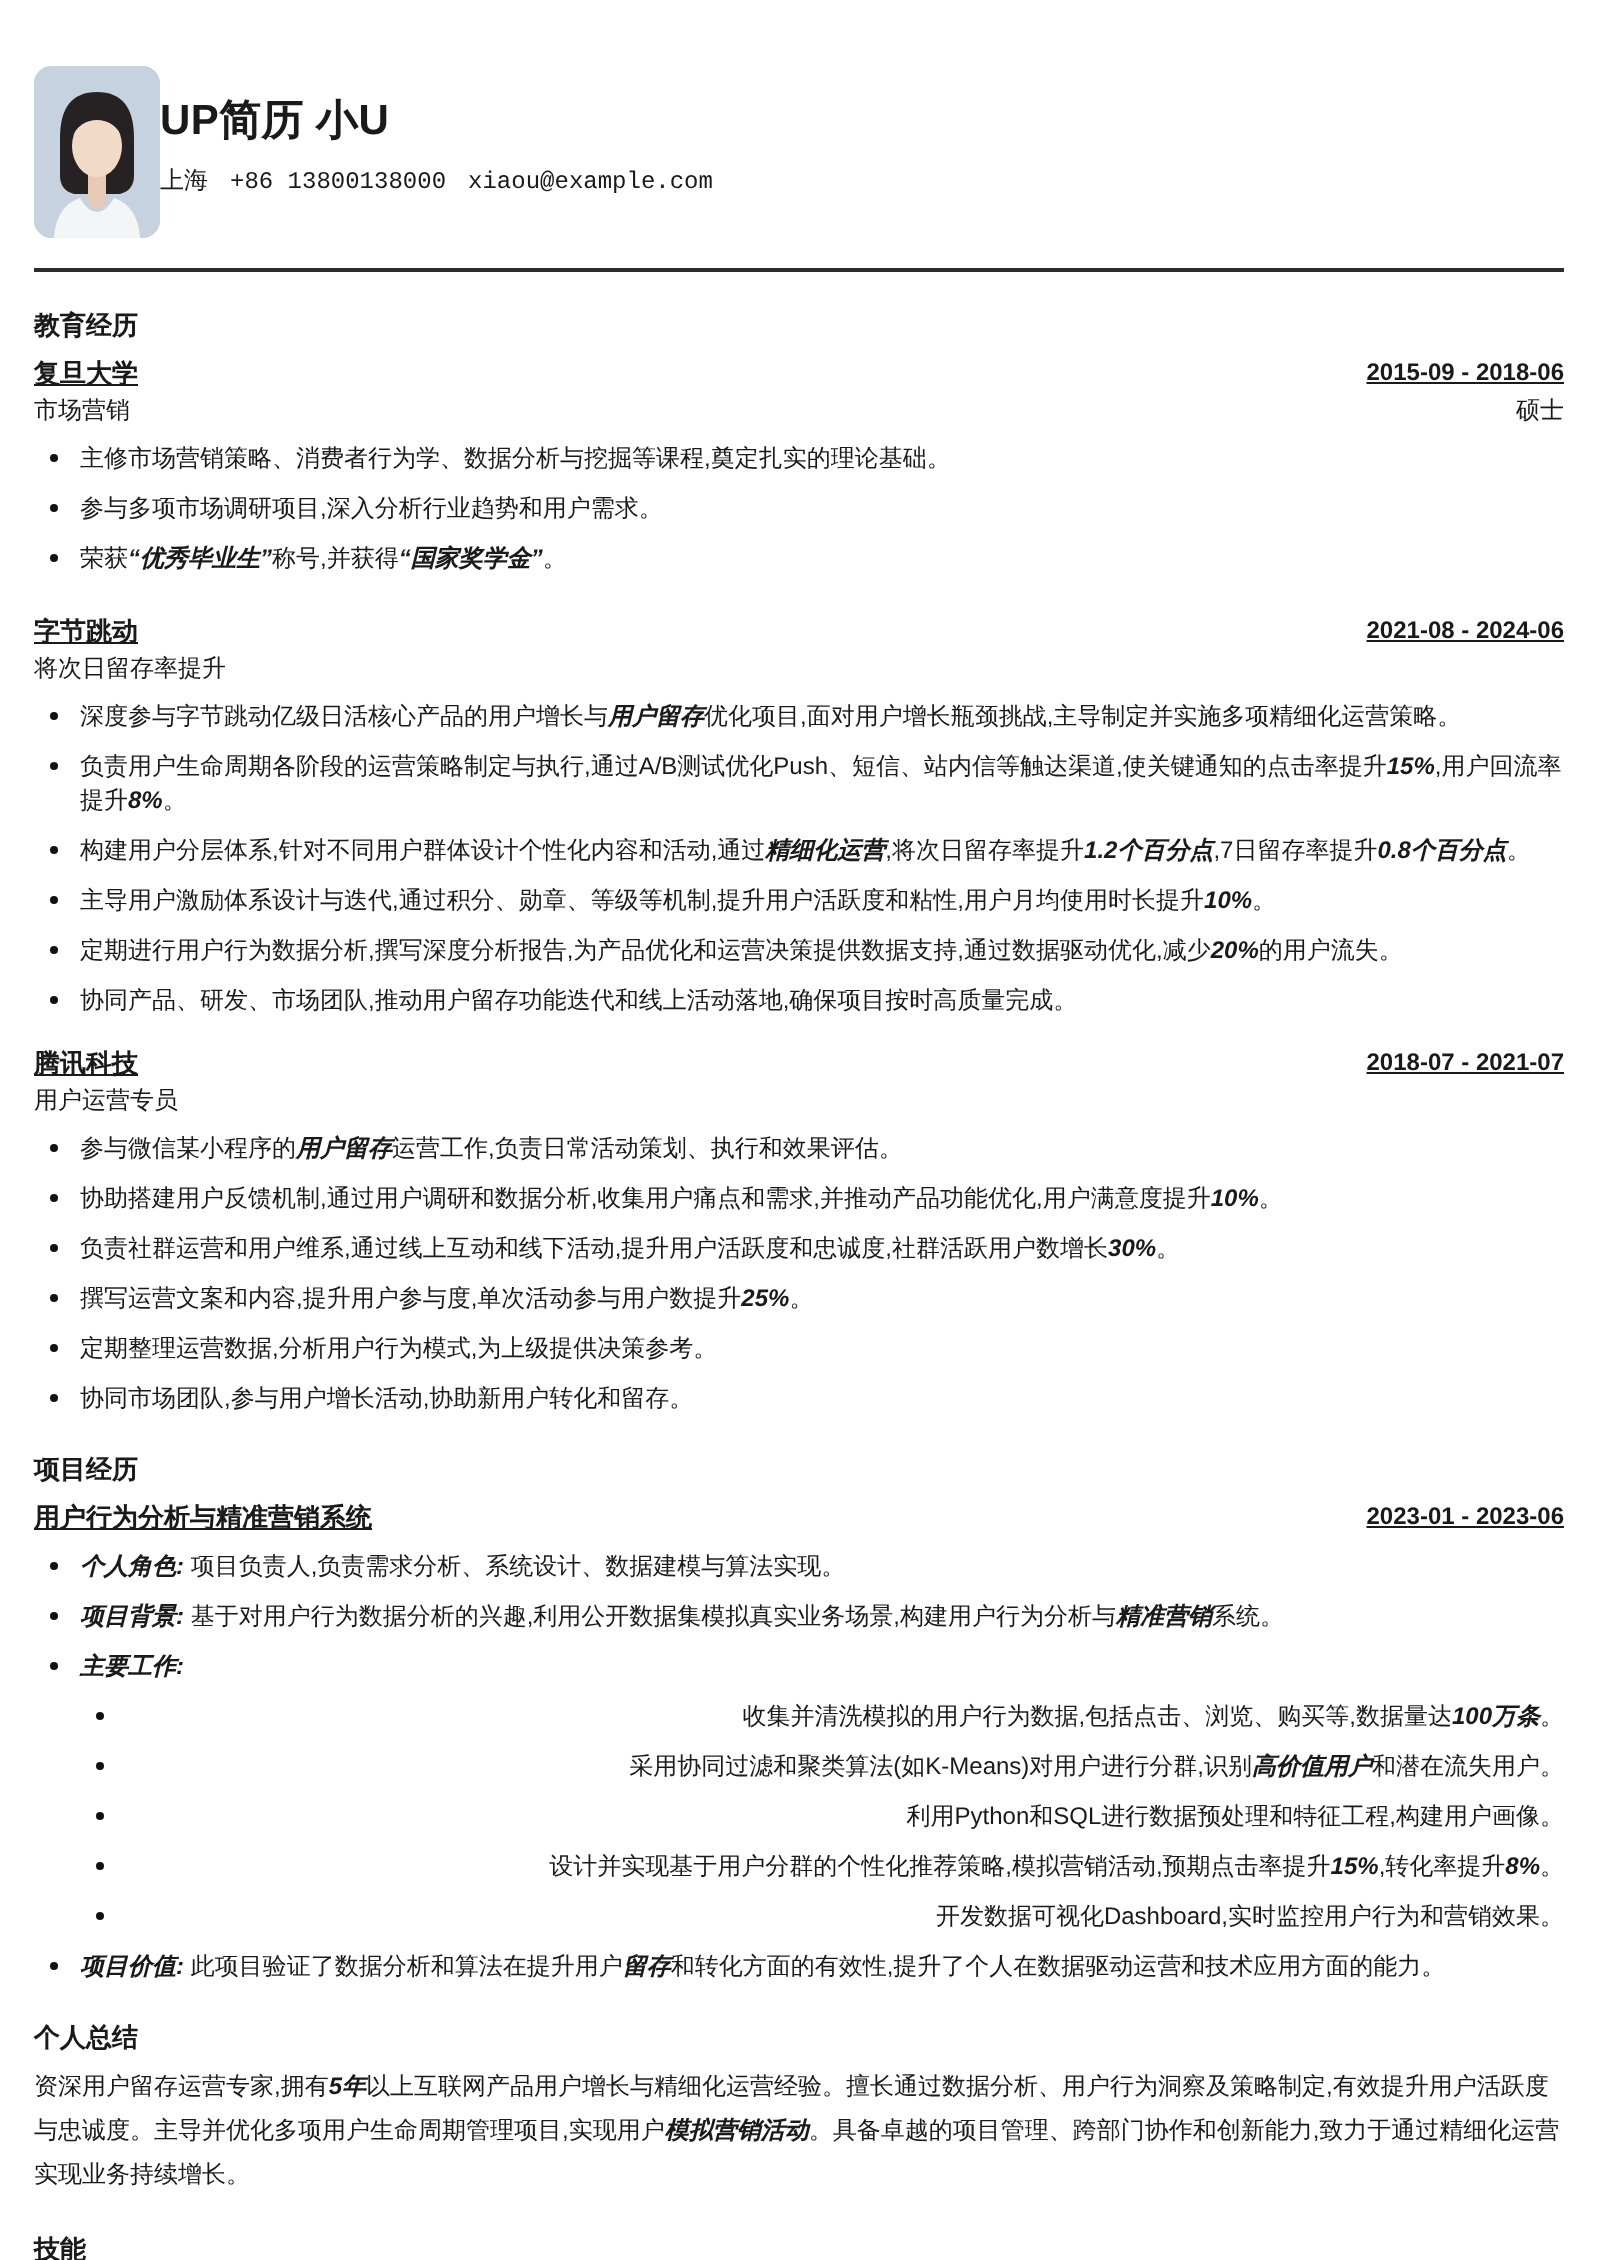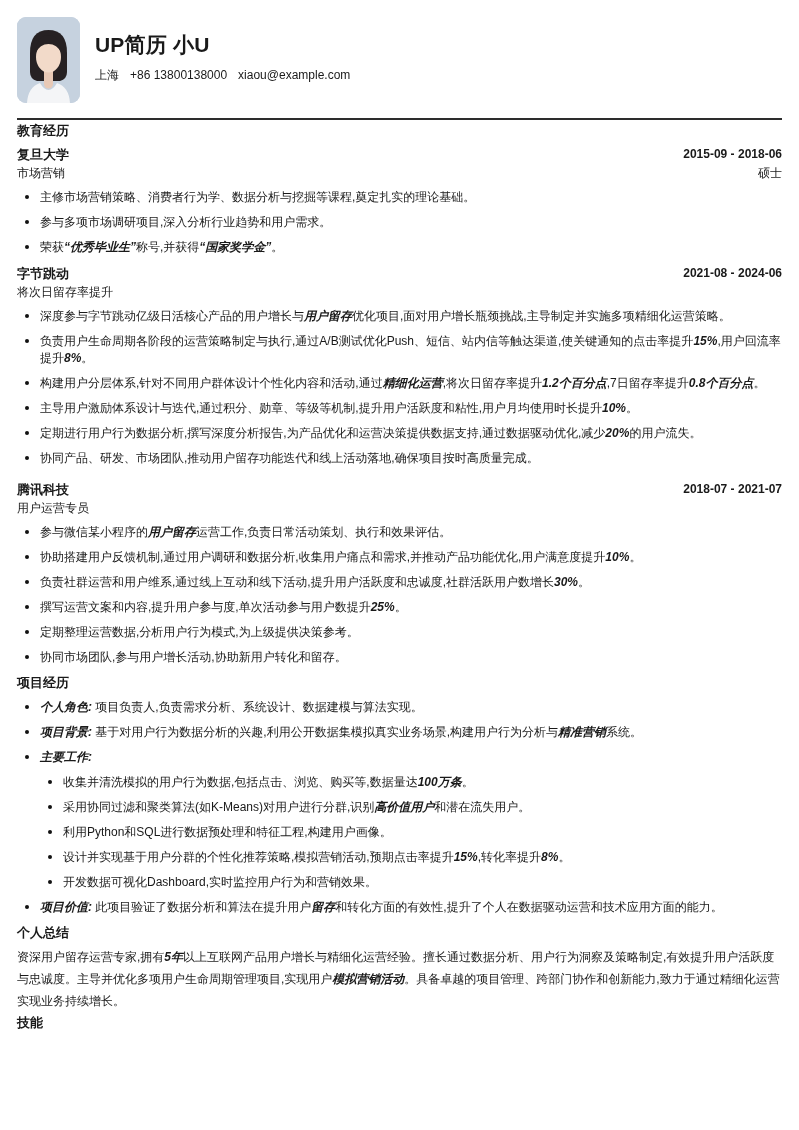--- a/index.html
+++ b/index.html
@@ -4,42 +4,42 @@
 <style>
   * { margin:0; padding:0; box-sizing:border-box; }
   html, body { width:799px; height:1130px; }
   body {
     background:#ffffff;
     color:#1a1a1a;
     font-family:"Liberation Sans","DejaVu Sans",sans-serif;
     overflow:hidden;
   }
   .page { padding:0 17px; width:799px; }
-  .header { display:flex; gap:15px; padding-top:17px; }
+  .header { display:flex; padding-top:17px;margin-top:16px; }
   .photo { width:63px; height:86px; border-radius:9px; overflow:hidden; flex:none; background:#c6d2df; }
   .photo svg { display:block; }
   .head-text { padding-top:15px; }
   .name { font-size:21px; font-weight:700; letter-spacing:.2px; line-height:26px; }
-  .contact { margin-top:10px; font-size:12px; display:flex; gap:11px; line-height:15px; }
+  .contact { margin-top:10px; font-size:12px; display:flex; gap:11px; line-height:15px;font-family:Liberation Mono, monospace; }
   .divider { border-top:2px solid #2d2d2d; margin-top:15px; }
-  .section { margin-top:2px; }
+  .section { margin-top:18px; }
   .section-title { font-size:13px; font-weight:700; line-height:18px; }
   .entry { margin-top:5px; }
   .entry + .entry { margin-top:13px; }
-  .erow { display:flex; justify-content:space-between; align-items:flex-end; }
+  .erow { display:flex; justify-content:space-between; align-items:flex-end;text-decoration:underline; }
   .org { font-size:13px; font-weight:700; line-height:19px; }
   .date { font-size:12px; font-weight:700; line-height:19px; }
   .role-row { display:flex; justify-content:space-between; font-size:12px; line-height:18px; }
   ul.bullets { list-style:none; margin-top:7px; padding-left:23px; }
   ul.bullets li { position:relative; font-size:12px; line-height:17px; margin-bottom:8px; }
   ul.bullets li::before {
     content:""; position:absolute; left:-15px; top:6px;
     width:4px; height:4px; border-radius:50%; background:#111;
   }
-  ul.bullets ul.bullets { margin-top:8px; margin-bottom:0; }
+  ul.bullets ul.bullets { margin-top:8px; margin-bottom:0;text-align:right; }
   strong { font-weight:700;font-style:italic; }
   .summary { margin-top:4px; font-size:12px; line-height:22px; }
 </style>
 </head>
 <body>
 
 <div class="page">
   <div class="header">
     <div class="photo">
       <svg width="63" height="86" viewBox="0 0 63 86" xmlns="http://www.w3.org/2000/svg">
@@ -112,20 +112,24 @@
             <li><span>负责社群运营和用户维系,通过线上互动和线下活动,提升用户活跃度和忠诚度,社群活跃用户数增长</span><strong>30%</strong><span>。</span></li>
             <li><span>撰写运营文案和内容,提升用户参与度,单次活动参与用户数提升</span><strong>25%</strong><span>。</span></li>
             <li><span>定期整理运营数据,分析用户行为模式,为上级提供决策参考。</span></li>
             <li><span>协同市场团队,参与用户增长活动,协助新用户转化和留存。</span></li>
           </ul>
         </div>
       </section>
       <section class="section">
         <div class="section-title">项目经历</div>
         <div class="entry">
+          <div class="erow">
+            <span class="org">用户行为分析与精准营销系统</span>
+            <span class="date">2023-01 - 2023-06</span>
+          </div>
           <ul class="bullets">
             <li><strong>个人角色:</strong><span> 项目负责人,负责需求分析、系统设计、数据建模与算法实现。</span></li>
             <li><strong>项目背景:</strong><span> 基于对用户行为数据分析的兴趣,利用公开数据集模拟真实业务场景,构建用户行为分析与</span><strong>精准营销</strong><span>系统。</span></li>
             <li><strong>主要工作:</strong><ul class="bullets">
                 <li><span>收集并清洗模拟的用户行为数据,包括点击、浏览、购买等,数据量达</span><strong>100万条</strong><span>。</span></li>
                 <li><span>采用协同过滤和聚类算法(如K-Means)对用户进行分群,识别</span><strong>高价值用户</strong><span>和潜在流失用户。</span></li>
                 <li><span>利用Python和SQL进行数据预处理和特征工程,构建用户画像。</span></li>
                 <li><span>设计并实现基于用户分群的个性化推荐策略,模拟营销活动,预期点击率提升</span><strong>15%</strong><span>,转化率提升</span><strong>8%</strong><span>。</span></li>
                 <li><span>开发数据可视化Dashboard,实时监控用户行为和营销效果。</span></li>
               </ul></li>

